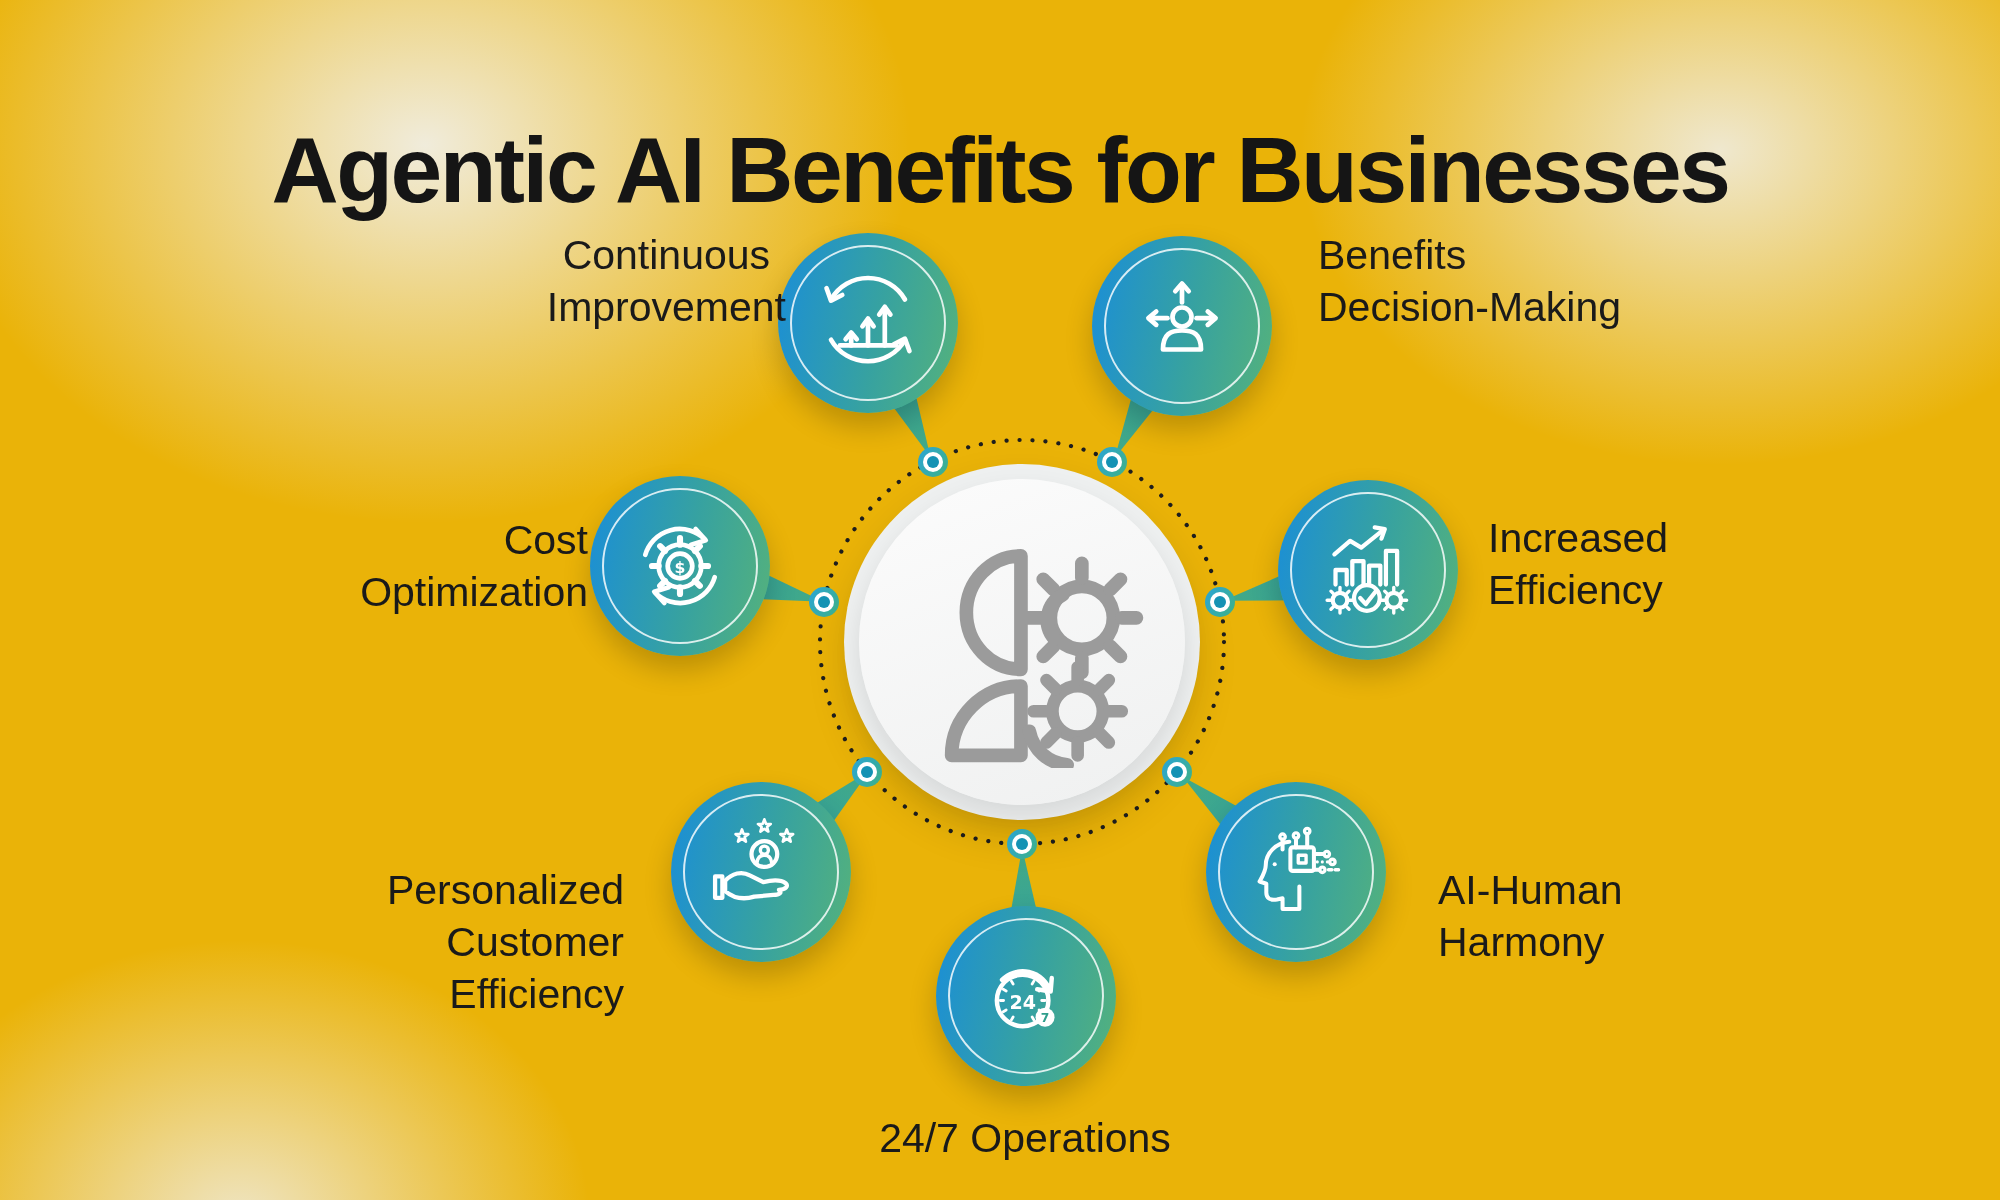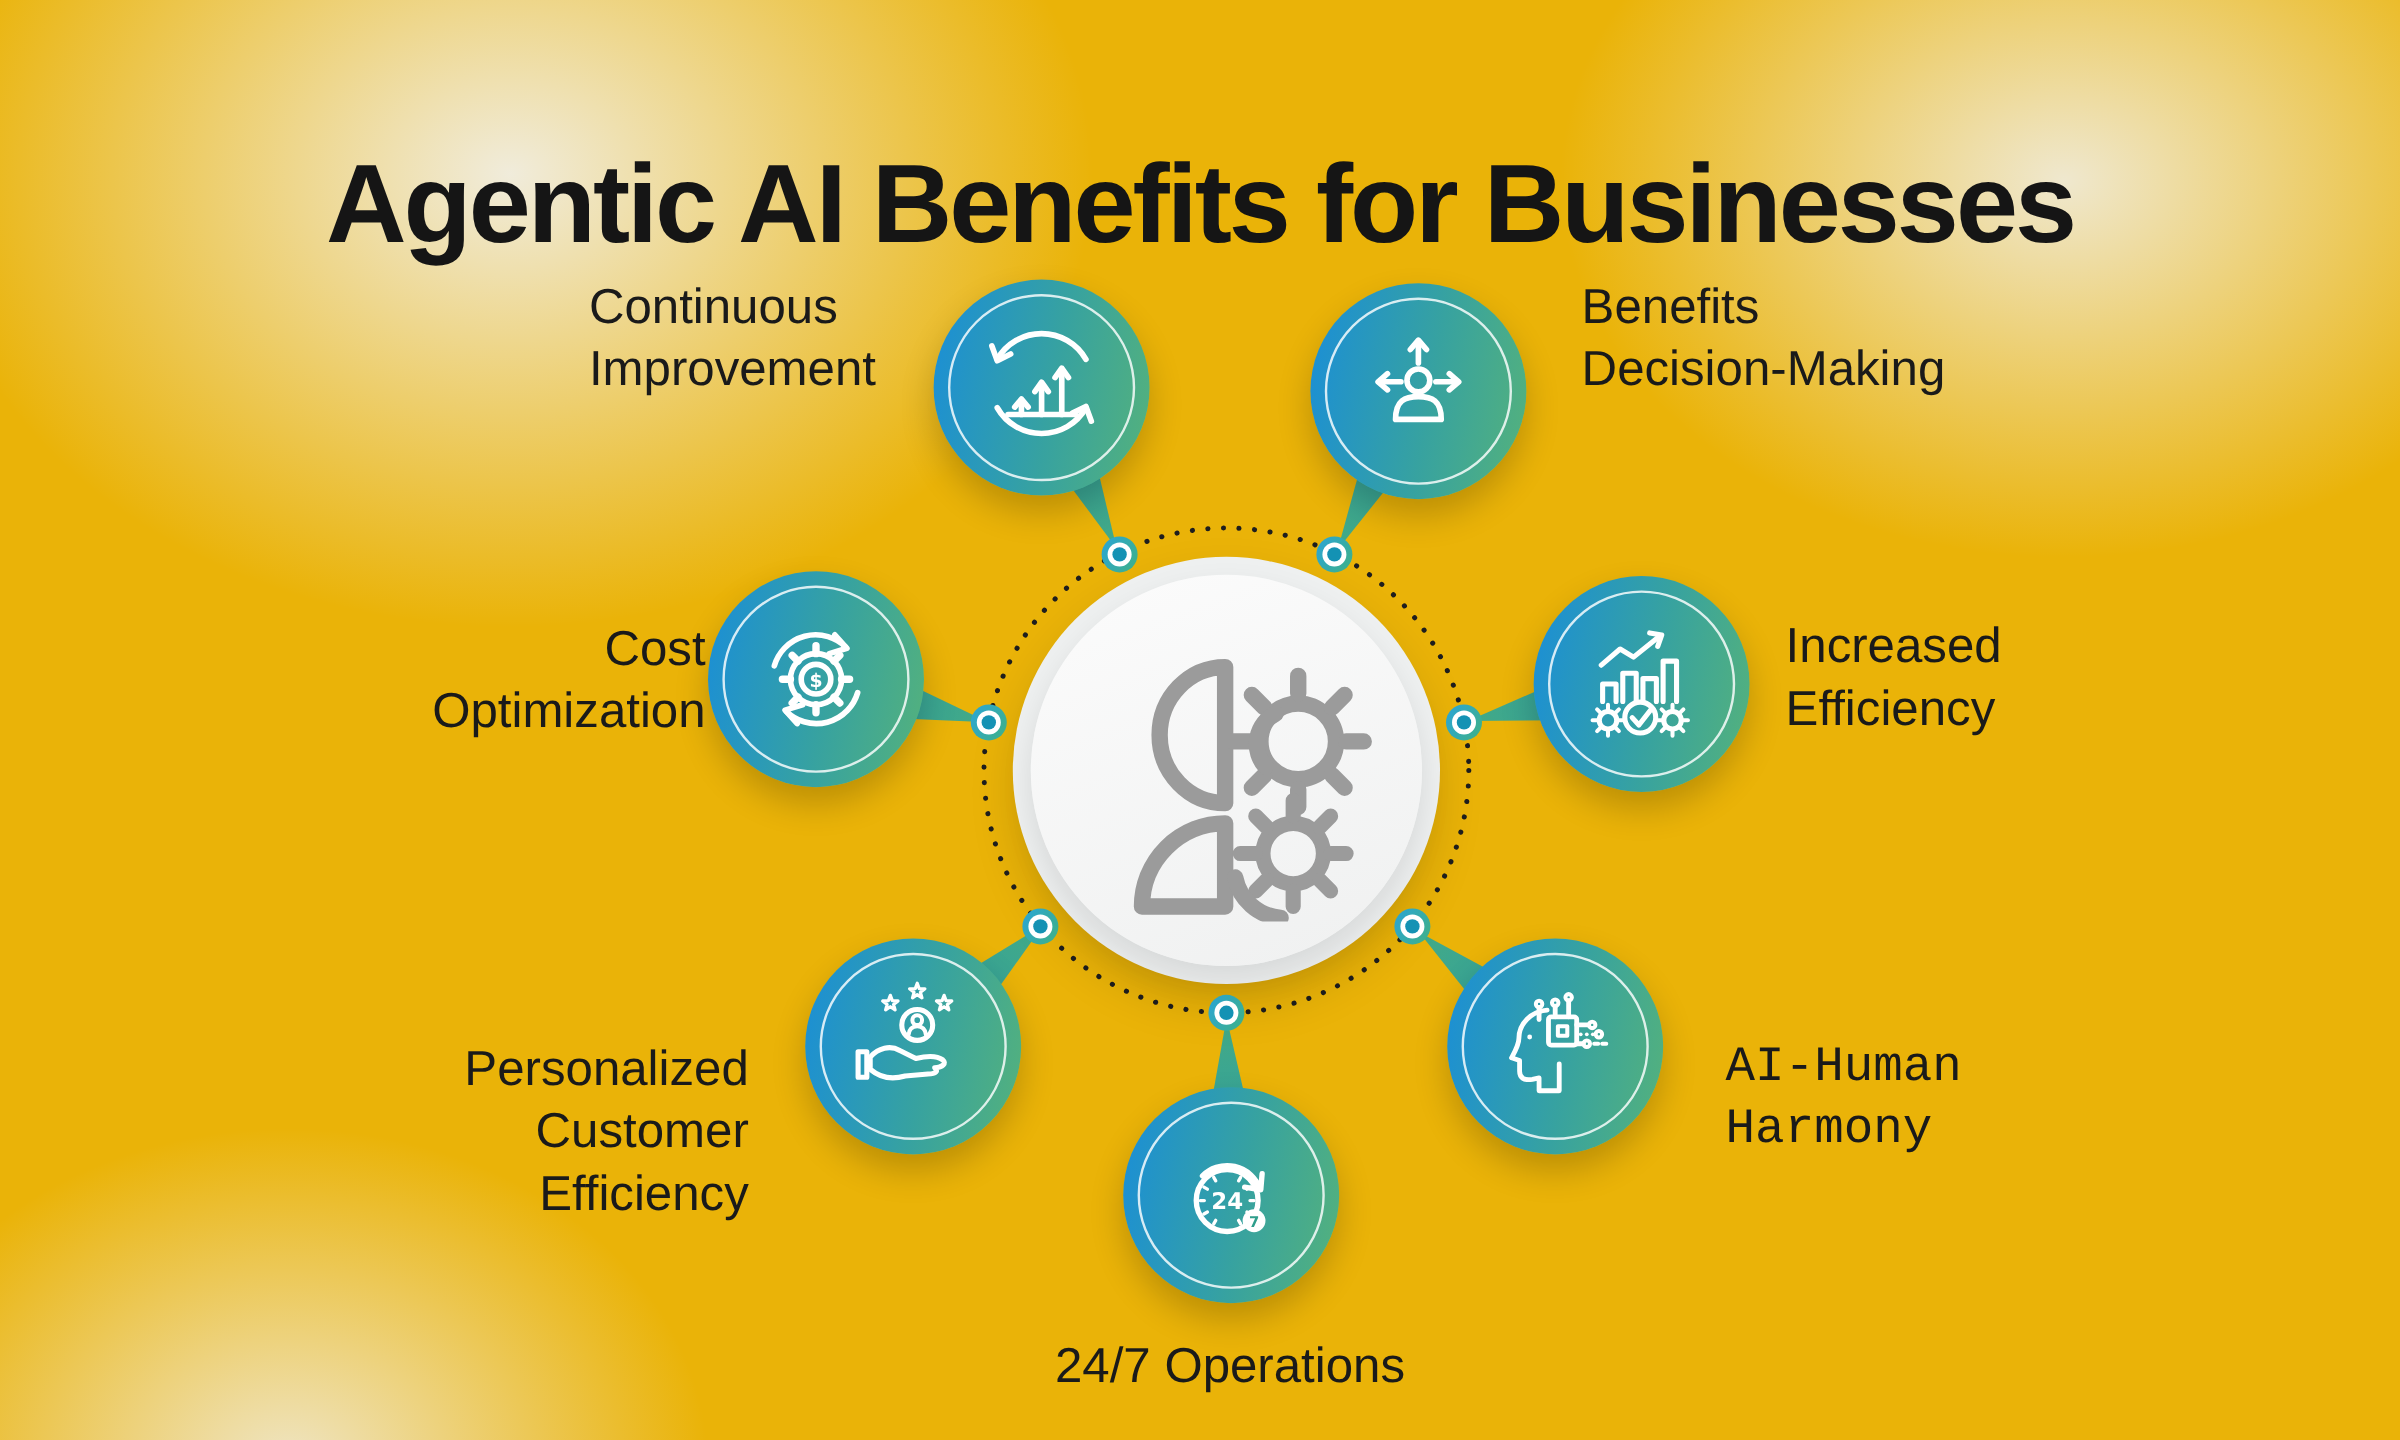--- a/index.html
+++ b/index.html
@@ -82,26 +82,26 @@
   .node-co {left:809px;  top:587px;}
   .node-ie {left:1205px; top:587px;}
   .node-pce{left:852px;  top:757px;}
   .node-ahh{left:1162px; top:757px;}
   .node-ops{left:1007px; top:829px;}
 
   .label{
     position:absolute; z-index:5; font-size:41px; line-height:52px; color:#1a1a1a;
     white-space:pre-line;
   }
-  .label-ci {right:1270px; top:229px; text-align:left;}
+  .label-ci {right:1214px; top:229px; text-align:center;}
   .label-edm{left:1318px;  top:229px; text-align:left;}
   .label-co {right:1412px; top:514px; text-align:right;}
   .label-ie {left:1488px;  top:512px; text-align:left;}
   .label-pce{right:1376px; top:864px; text-align:right;}
-  .label-ahh{left:1438px;  top:864px; text-align:left;font-family:Liberation Mono, monospace;}
+  .label-ahh{left:1438px;  top:864px; text-align:left;}
   .label-ops{left:1025px;  top:1112px; transform:translateX(-50%); text-align:left;}
 
   .icon-svg{display:block;}
 </style>
 </head>
 <body>
 
 <div class="canvas">
 
   <div class="blob blob-a"></div>

